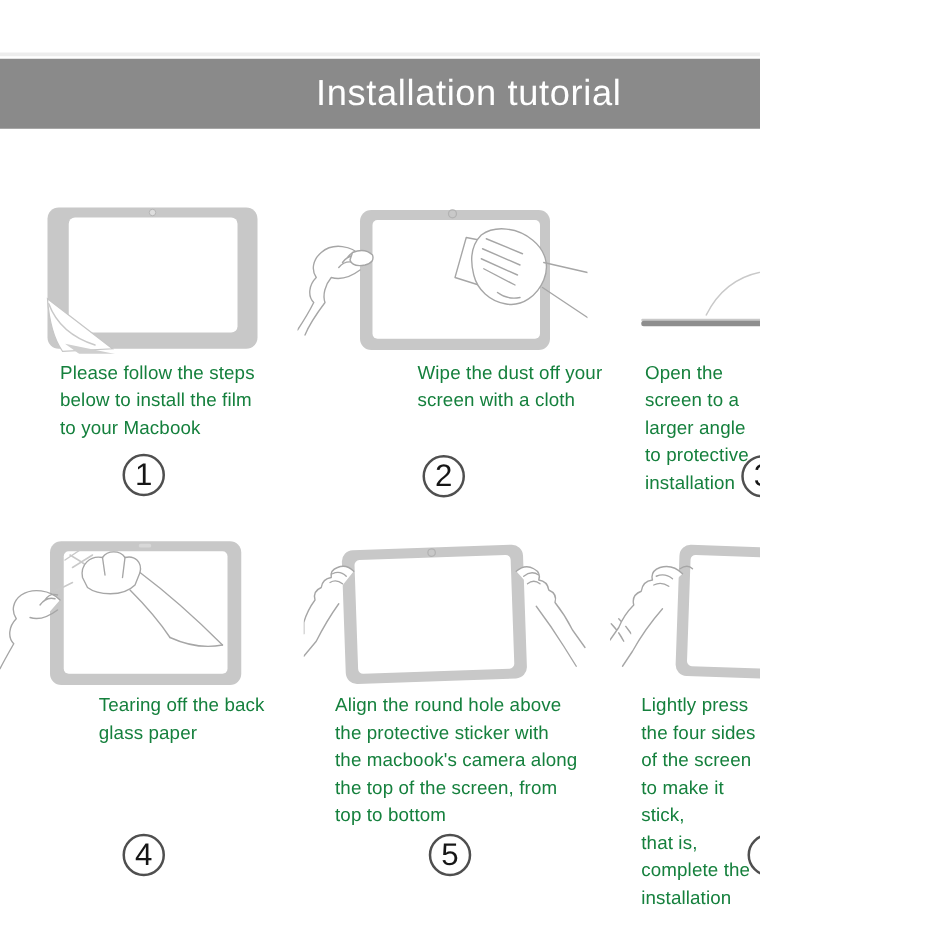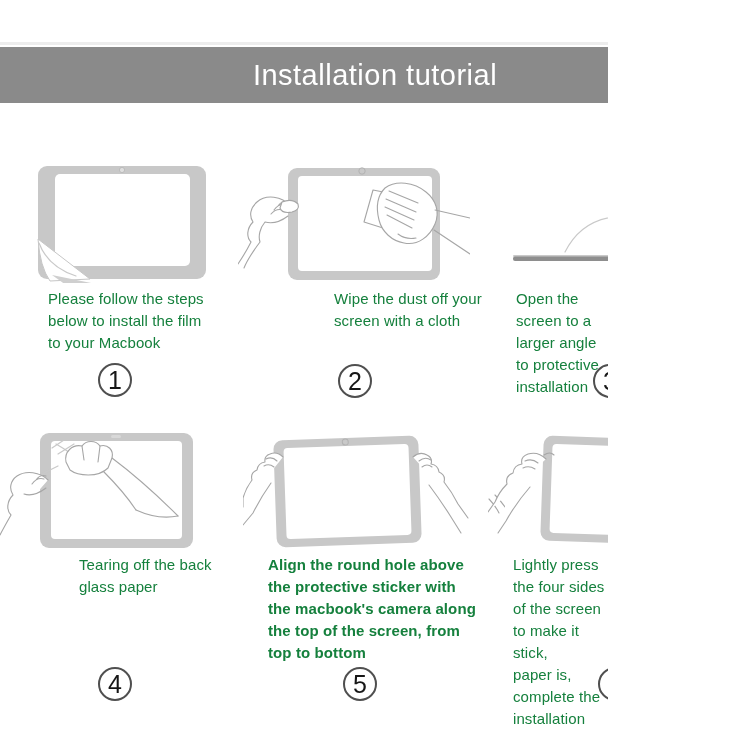--- a/index.html
+++ b/index.html
@@ -22,21 +22,21 @@
     border:2px solid #4f4f4f; border-radius:50%;
     display:flex; align-items:center; justify-content:center;
     font-size:25px; color:#161616; background:#fff;
   }
   .illus { position:absolute; }
   
   .t1 { left:48px;  top:288px; }
   .t2 { left:286px; top:288px;margin-left:48px; }
   .t3 { left:516px; top:288px; }
   .t4 { left:40px;  top:554px;margin-left:39px; }
-  .t5 { left:268px; top:554px;font-weight:bold; }
+  .t5 { left:268px; top:554px; }
   .t6 { left:513px; top:554px; }
   
   .n1 { left:98px;  top:363px; }
   .n2 { left:338px; top:364px; }
   .n3 { left:593px; top:364px; }
   .n4 { left:98px;  top:667px; }
   .n5 { left:343px; top:667px; }
   .n6 { left:598px; top:667px; }
   
   .i1 { left:36px;  top:163px; }
@@ -198,19 +198,19 @@
       </g>
       <g>
         <path class="skw" d="M146,20 C160,12 178,14 188,24 C196,32 198,44 192,52 C186,62 174,66 162,62 L146,52 C138,44 138,28 146,20 Z"></path>
         <path class="sk" d="M150,24 C148,36 148,48 152,58 M160,22 C158,34 158,46 162,58 M170,22 C169,34 170,46 174,56 M180,26 C180,36 182,46 186,52"></path>
         <path class="sk" d="M150,56 q8,8 16,10"></path>
         <path class="sk" d="M192,34 L250,46 M190,56 C210,64 230,76 248,90"></path>
       </g>
     </svg>
     <div class="step-text t6">Lightly press the four sides
 of the screen to make it stick,
-paper is, complete the installation</div>
+that is, complete the installation</div>
     <div class="num n6">
       <span>6</span>
     </div>
   </section>
 
 </div>
 
 </body></html>

